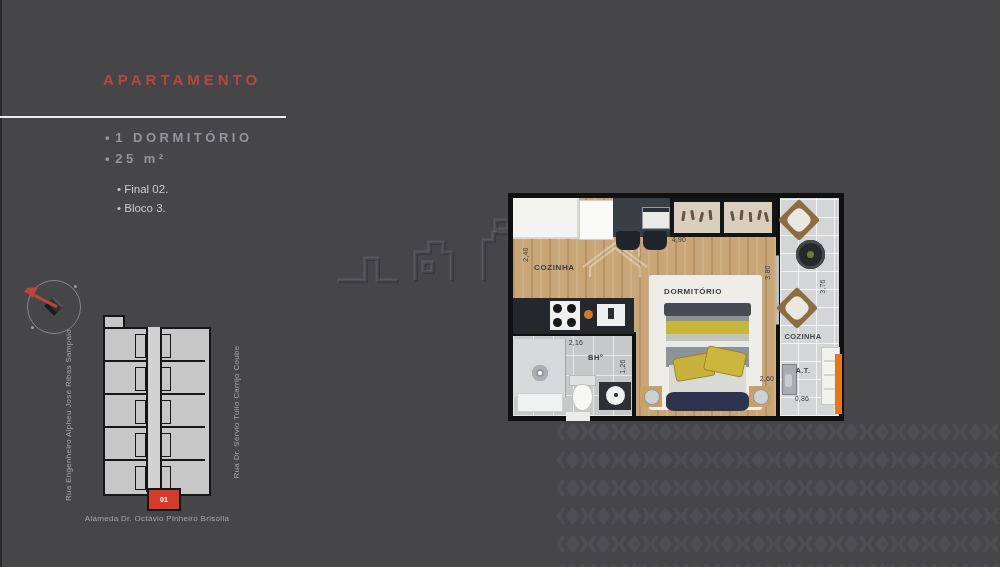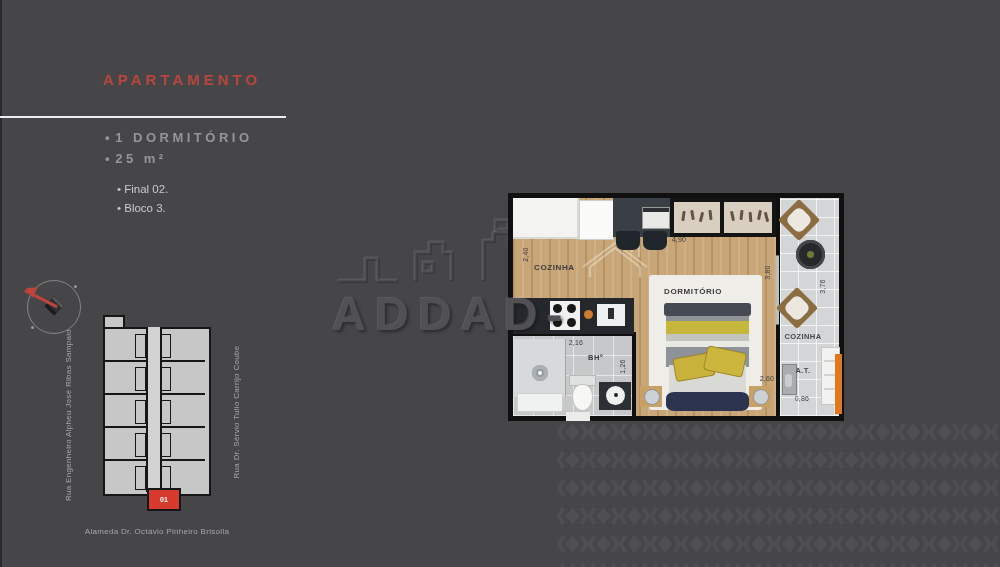--- a/index.html
+++ b/index.html
@@ -86,21 +86,21 @@
     <div class="abs" style="left:160px;top:100px;width:9px;height:22px;border:1.5px solid #161616;"></div>
     <div class="abs" style="left:160px;top:133px;width:9px;height:22px;border:1.5px solid #161616;"></div>
     <div class="abs" style="left:160px;top:166px;width:9px;height:22px;border:1.5px solid #161616;"></div>
 
     <div class="abs" style="left:147px;top:188px;width:30px;height:19px;background:#d63a2c;border:2px solid #161616;display:flex;align-items:center;justify-content:center;">
       <span style="color:#fff;font-size:7px;font-weight:bold;">01</span>
     </div>
   </div>
   <div class="abs street vert" style="left:68px;top:415px;">Rua Engenheiro Alpheu José Ribas Sampaio</div>
   <div class="abs street vert" style="left:236px;top:412px;">Rua Dr. Sérvio Tulio Carrijo Coube</div>
-  <div class="abs street horiz" style="left:157px;top:531px;">Alameda Dr. Octávio Pinheiro Brisolla</div>
+  <div class="abs street horiz" style="left:157px;top:518px;">Alameda Dr. Octávio Pinheiro Brisolla</div>
 
   <svg class="abs" style="left:333px;top:218px;z-index:2;" width="330" height="74" viewBox="0 0 330 74">
     <g fill="none" stroke="#1c1c1e" stroke-opacity=".30" stroke-width="3" transform="translate(1.5,1.5)">
       <path d="M4,62 h28 v-22 h12 v22 h20"></path>
       <path d="M82,62 v-28 h14 v-10 h14 v10 h8 v28"></path>
       <rect x="90" y="44" width="9" height="9"></rect>
       <path d="M150,62 v-40 h10 v-8 h16 v8 h10 v40"></path>
       <path d="M162,14 v-12 h13 v9 h-13"></path>
       <path d="M210,62 v-18 h42 v18"></path>
       <path d="M268,62 v-34 h12 v-8 h15 v42"></path>
@@ -110,21 +110,20 @@
       <path d="M4,62 h28 v-22 h12 v22 h20"></path>
       <path d="M82,62 v-28 h14 v-10 h14 v10 h8 v28"></path>
       <rect x="90" y="44" width="9" height="9"></rect>
       <path d="M150,62 v-40 h10 v-8 h16 v8 h10 v40"></path>
       <path d="M162,14 v-12 h13 v9 h-13"></path>
       <path d="M210,62 v-18 h42 v18"></path>
       <path d="M268,62 v-34 h12 v-8 h15 v42"></path>
       <rect x="276" y="38" width="9" height="9"></rect>
     </g>
   </svg>
-  <div class="abs wm-text" style="left:332px;top:286px;z-index:6;">ADDAD-</div>
 
   <div class="abs" style="left:508px;top:193px;width:336px;height:228px;background:#101010;z-index:3;">
 
     <div class="abs wood" style="left:5px;top:5px;width:263px;height:218px;"></div>
     <div class="abs tile-bath" style="left:5px;top:143px;width:119px;height:80px;"></div>
     <div class="abs tile-var" style="left:272px;top:5px;width:59px;height:218px;"></div>
 
     <svg class="abs" style="left:72px;top:42px;" width="70" height="46" viewBox="0 0 70 46">
       <g fill="none" stroke="#ffffff" stroke-opacity=".35" stroke-width="2">
         <path d="M3,32 L35,8 L67,32"></path>

